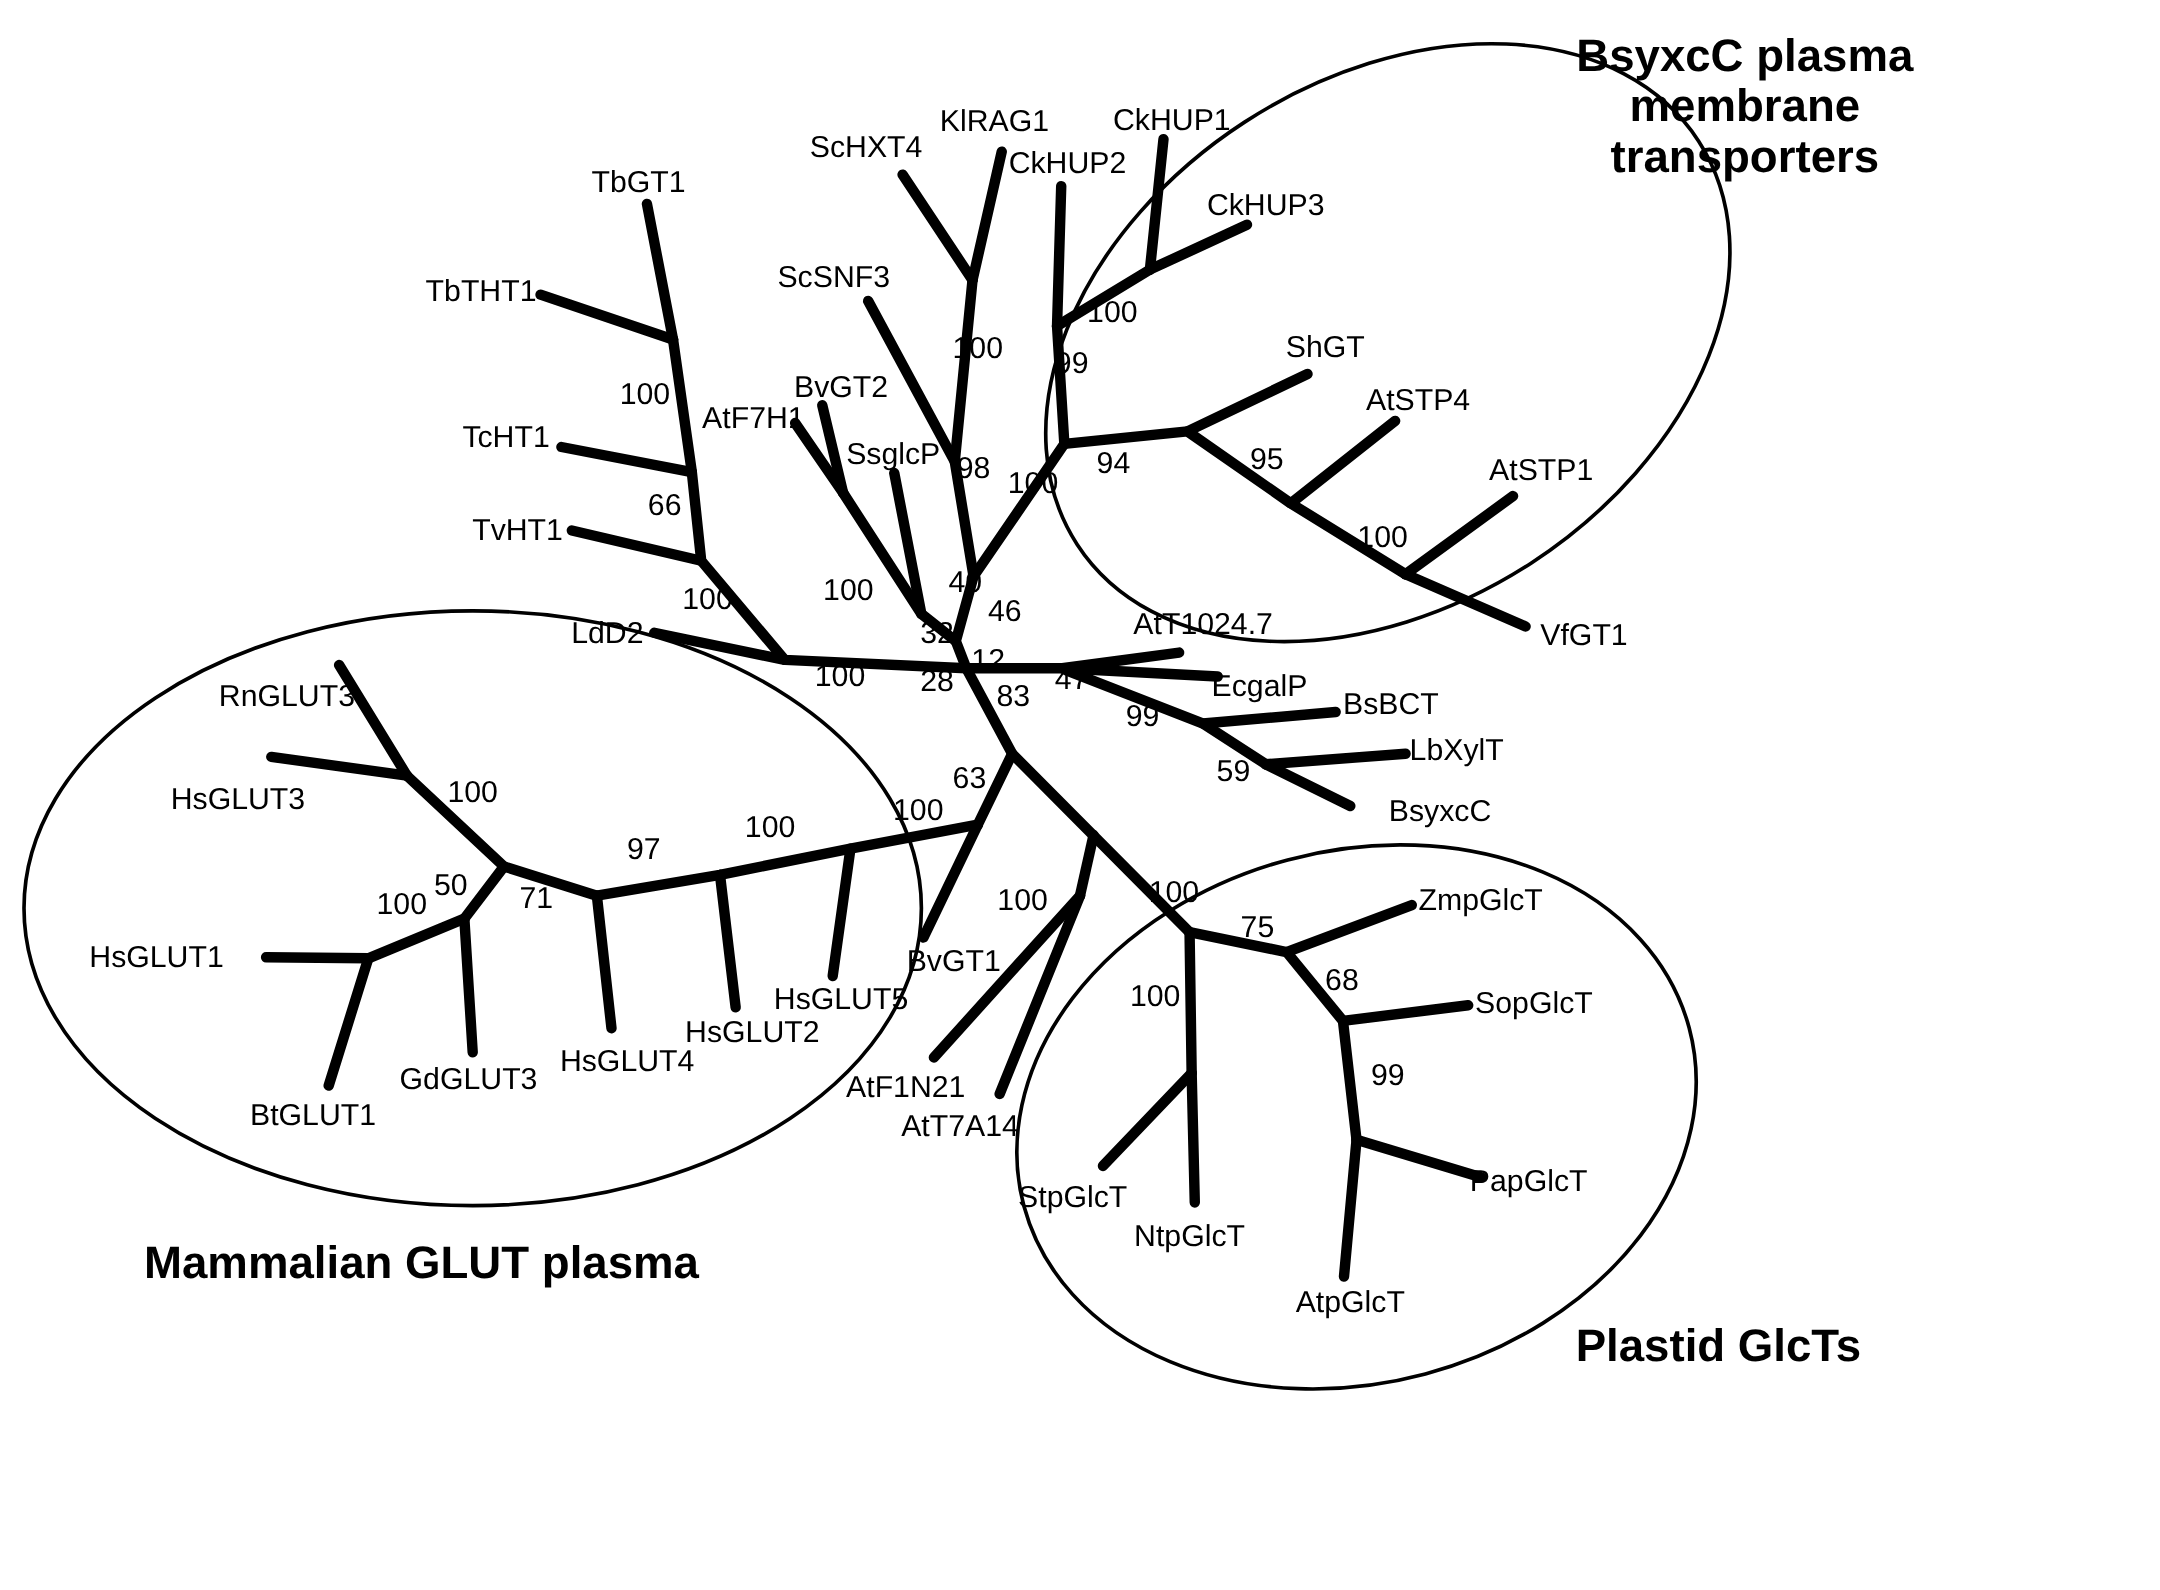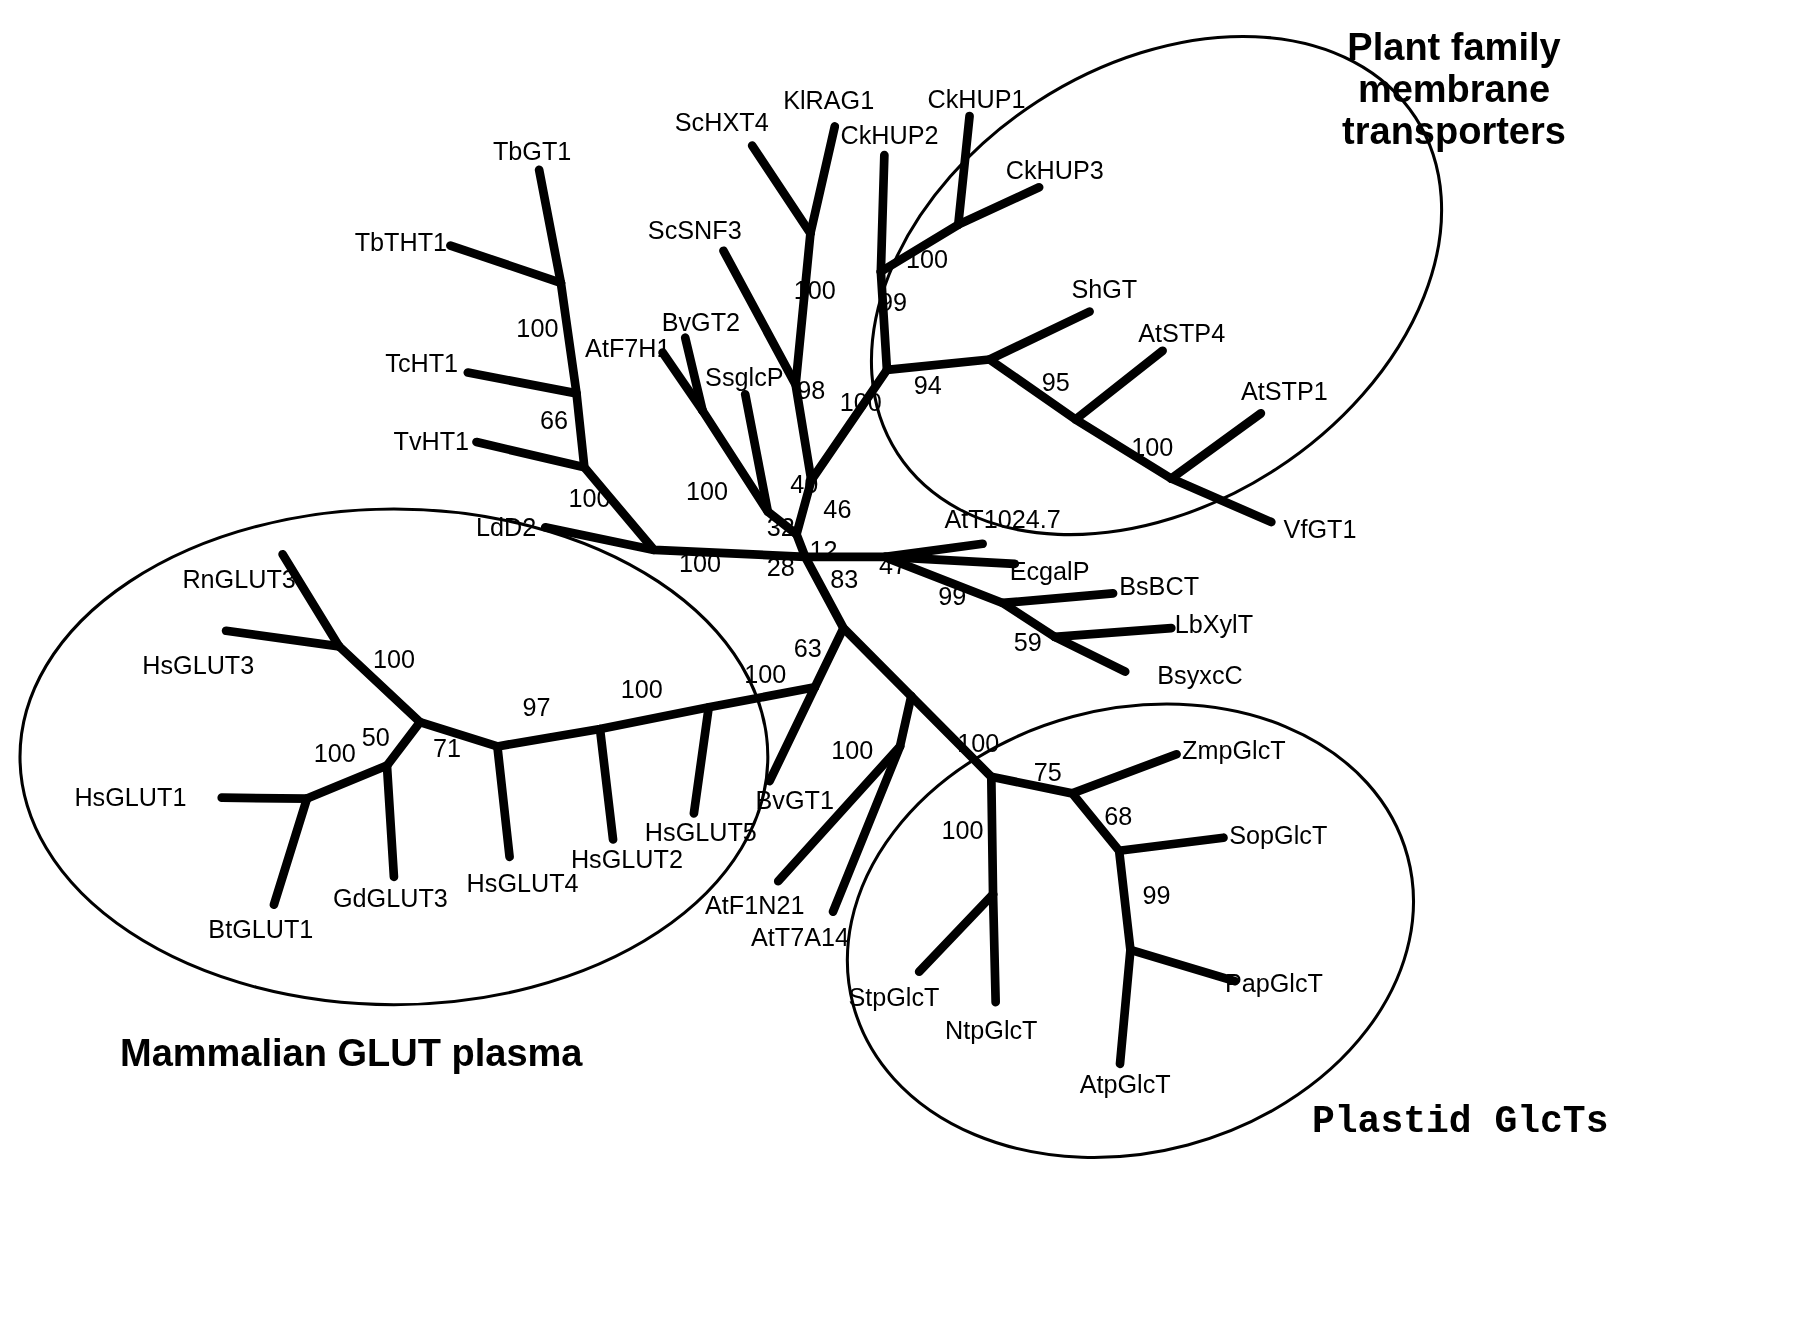--- a/index.html
+++ b/index.html
@@ -3,21 +3,21 @@
 <meta charset="utf-8">
 <style>
   html,body{margin:0;padding:0;background:#ffffff;}
   body{width:1800px;height:1325px;position:relative;overflow:hidden;
        font-family:"Liberation Sans", sans-serif;}
   #tree-svg{position:absolute;left:0;top:0;}
   .clade-title{position:absolute;font-weight:bold;color:#000;text-align:center;
        white-space:pre;font-size:38px;line-height:42px;letter-spacing:0px;}
   #title-plant{left:1254px;top:26px;width:400px;}
   #title-mammalian{left:120px;top:1032px;width:400px;}
-  #title-plastid{left:1312px;top:1101px;width:240px;font-family:Liberation Mono, monospace;}
+  #title-plastid{left:1312px;top:1101px;width:240px;}
 </style>
 </head>
 <body>
 
 <svg id="tree-svg" width="1800" height="1325" viewBox="0 0 2070 1523" xmlns="http://www.w3.org/2000/svg">
     <ellipse cx="1330" cy="328" rx="355" ry="252" transform="rotate(-33 1330 328)" fill="none" stroke="#000000" stroke-width="3.5"></ellipse>
     <ellipse cx="453" cy="870" rx="430" ry="285" transform="rotate(0 453 870)" fill="none" stroke="#000000" stroke-width="3.5"></ellipse>
     <ellipse cx="1300" cy="1070" rx="330" ry="255" transform="rotate(-15 1300 1070)" fill="none" stroke="#000000" stroke-width="3.5"></ellipse>
     <polyline points="645,325 663,452 672,537 752,632 926,640" fill="none" stroke="#000000" stroke-width="10" stroke-linecap="round" stroke-linejoin="round"></polyline>
     <polyline points="932,268 915,442 933,552" fill="none" stroke="#000000" stroke-width="10" stroke-linecap="round" stroke-linejoin="round"></polyline>
@@ -149,19 +149,19 @@
     <text x="514" y="870" fill="#000000" text-anchor="middle" font-family="&quot;Liberation Sans&quot;, sans-serif" font-size="29">71</text>
     <text x="385" y="876" fill="#000000" text-anchor="middle" font-family="&quot;Liberation Sans&quot;, sans-serif" font-size="29">100</text>
     <text x="980" y="872" fill="#000000" text-anchor="middle" font-family="&quot;Liberation Sans&quot;, sans-serif" font-size="29">100</text>
     <text x="1125" y="864" fill="#000000" text-anchor="middle" font-family="&quot;Liberation Sans&quot;, sans-serif" font-size="29">100</text>
     <text x="1205" y="898" fill="#000000" text-anchor="middle" font-family="&quot;Liberation Sans&quot;, sans-serif" font-size="29">75</text>
     <text x="1107" y="964" fill="#000000" text-anchor="middle" font-family="&quot;Liberation Sans&quot;, sans-serif" font-size="29">100</text>
     <text x="1286" y="948" fill="#000000" text-anchor="middle" font-family="&quot;Liberation Sans&quot;, sans-serif" font-size="29">68</text>
     <text x="1330" y="1039" fill="#000000" text-anchor="middle" font-family="&quot;Liberation Sans&quot;, sans-serif" font-size="29">99</text>
   </svg>
 
-<div class="clade-title" id="title-plant">Plant family
+<div class="clade-title" id="title-plant">BsyxcC plasma
 membrane
 transporters</div>
 
 <div class="clade-title" id="title-mammalian">Mammalian GLUT plasma</div>
 
 <div class="clade-title" id="title-plastid">Plastid GlcTs</div>
 
 </body></html>

